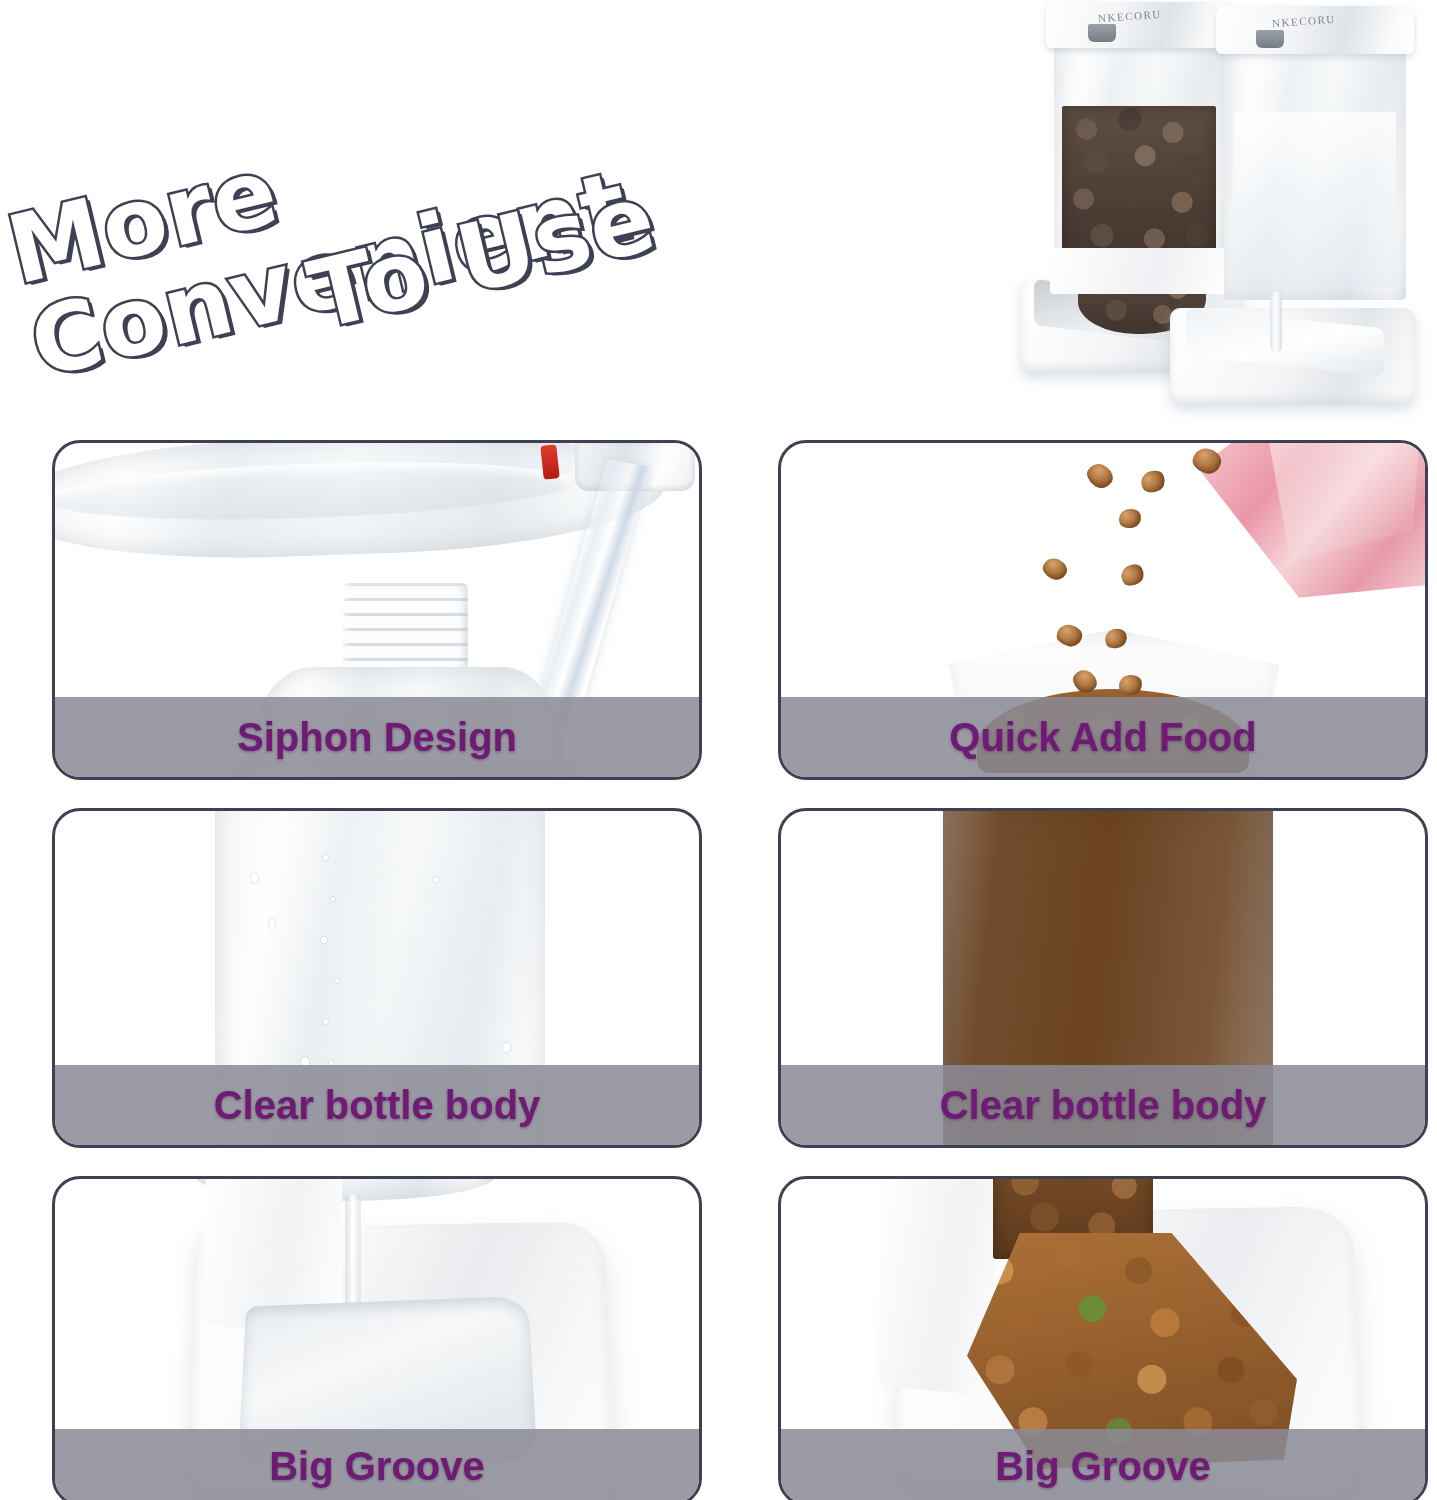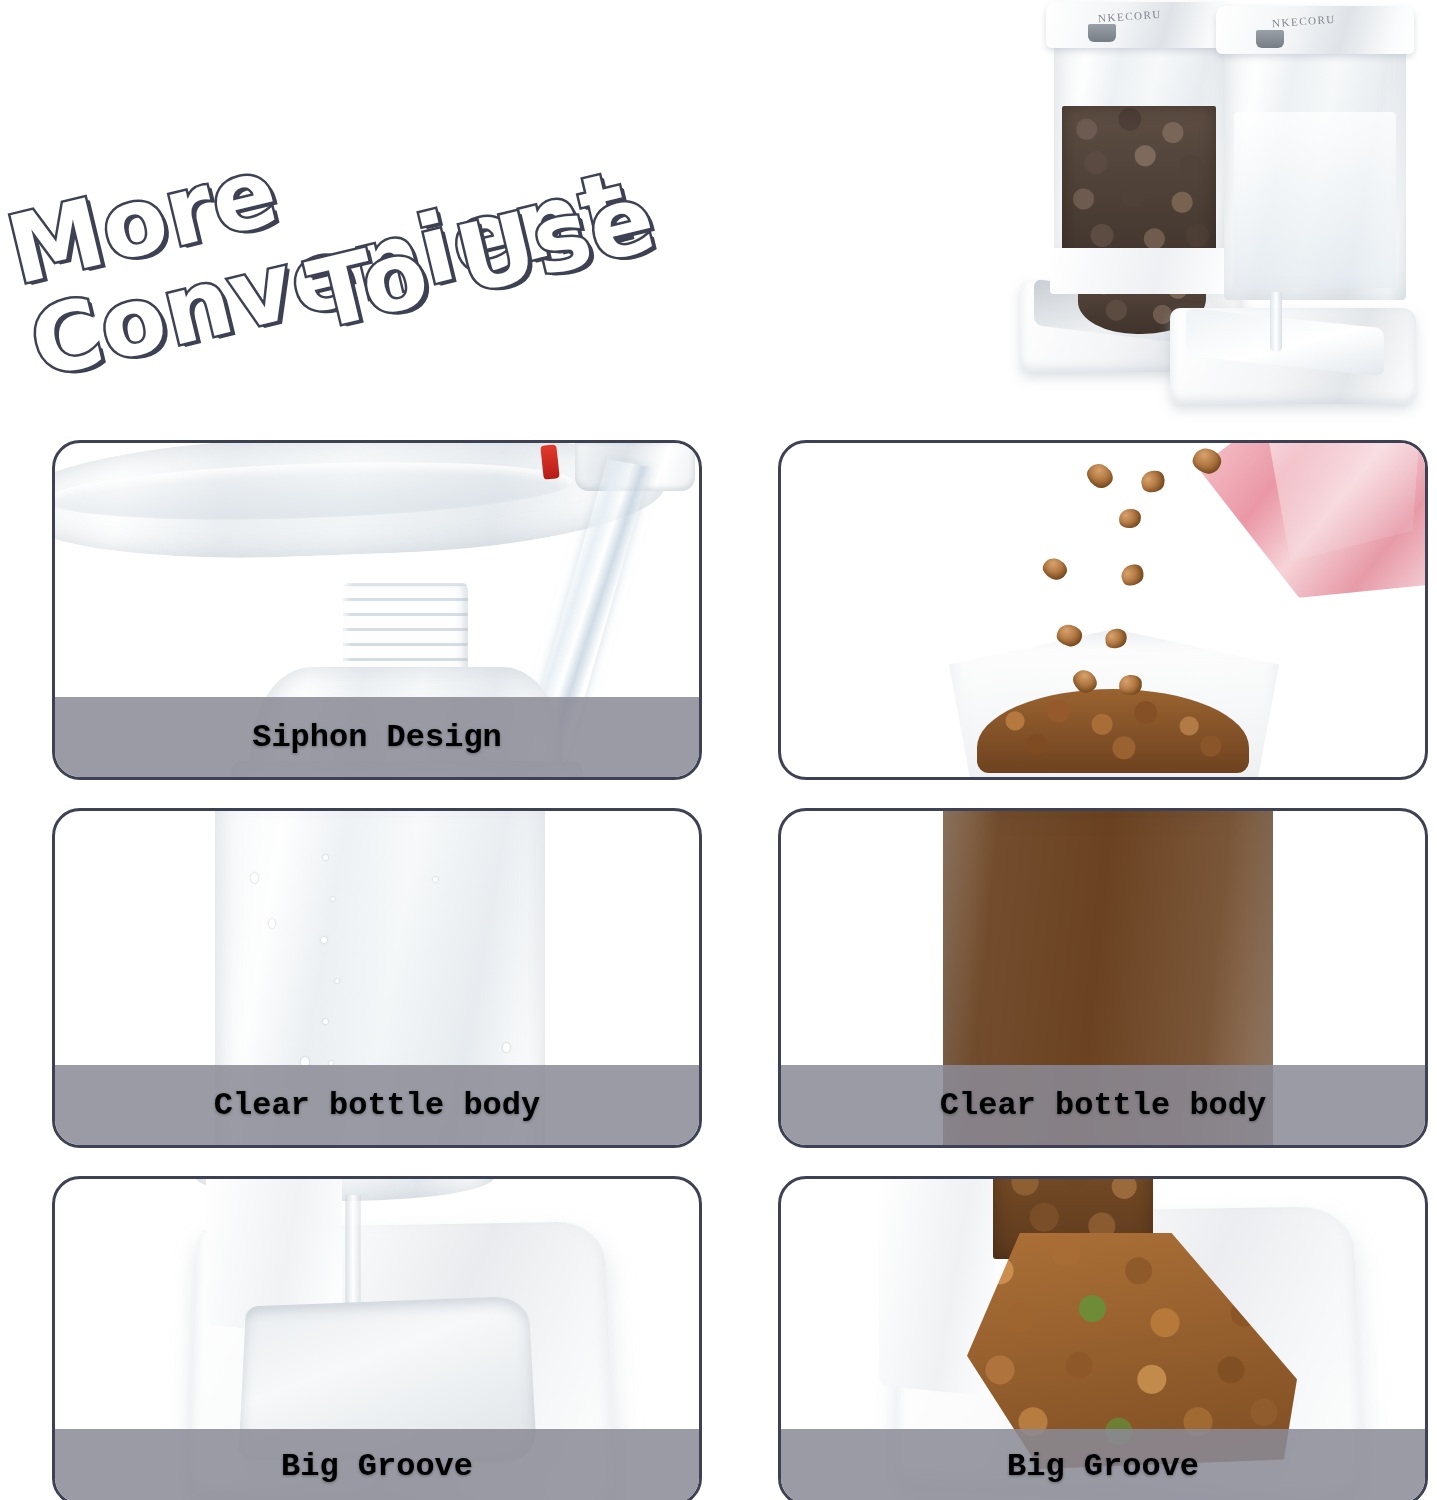--- a/index.html
+++ b/index.html
@@ -92,24 +92,24 @@
     left: 0;
     right: 0;
     bottom: 0;
     height: 80px;
     background: rgba(138,139,150,0.86);
     display: flex;
     align-items: center;
     justify-content: center;
   }
   .caption-text {
-    font-family: Liberation Mono, monospace;
+    font-family: Liberation Sans, sans-serif;
     font-weight: bold;
-    font-size: 32px;
-    color: #000000;
+    font-size: 40px;
+    color: #701a75;
     letter-spacing: 0px;
     text-shadow: 0 1px 3px rgba(40,40,50,0.45);
     white-space: nowrap;
   }
   .panel.row3 .caption-bar { height: 74px; }
 
   
   .glass {
     background:
       linear-gradient(100deg, rgba(255,255,255,0) 0%, rgba(255,255,255,0.85) 18%, rgba(220,226,232,0.30) 34%,
@@ -529,20 +529,23 @@
       <span class="kibble" style="left:360px; top:28px; width:24px; height:21px; transform:rotate(-22deg);"></span>
       <span class="kibble" style="left:306px; top:22px; width:26px; height:22px; transform:rotate(36deg);"></span>
       <span class="kibble" style="left:338px; top:66px; width:22px; height:19px; transform:rotate(-10deg);"></span>
       <span class="kibble" style="left:262px; top:116px;width:24px; height:20px; transform:rotate(26deg);"></span>
       <span class="kibble" style="left:340px; top:122px;width:23px; height:20px; transform:rotate(-30deg);"></span>
       <span class="kibble" style="left:276px; top:182px;width:25px; height:21px; transform:rotate(12deg);"></span>
       <span class="kibble" style="left:324px; top:186px;width:22px; height:19px; transform:rotate(-18deg);"></span>
       <span class="kibble" style="left:292px; top:228px;width:24px; height:21px; transform:rotate(40deg);"></span>
       <span class="kibble" style="left:338px; top:232px;width:23px; height:20px; transform:rotate(-8deg);"></span>
     </div>
+    <div class="caption-bar">
+      <span class="caption-text">Quick Add Food</span>
+    </div>
   </div>
 
   <div class="panel">
     <div class="panel-art">
       <div class="p3-body glass"></div>
       <span class="p3-drop" style="left:268px; top:44px;  width:5px; height:5px;"></span>
       <span class="p3-drop" style="left:276px; top:86px;  width:4px; height:4px;"></span>
       <span class="p3-drop" style="left:266px; top:126px; width:6px; height:6px;"></span>
       <span class="p3-drop" style="left:280px; top:168px; width:4px; height:4px;"></span>
       <span class="p3-drop" style="left:268px; top:208px; width:5px; height:5px;"></span>

